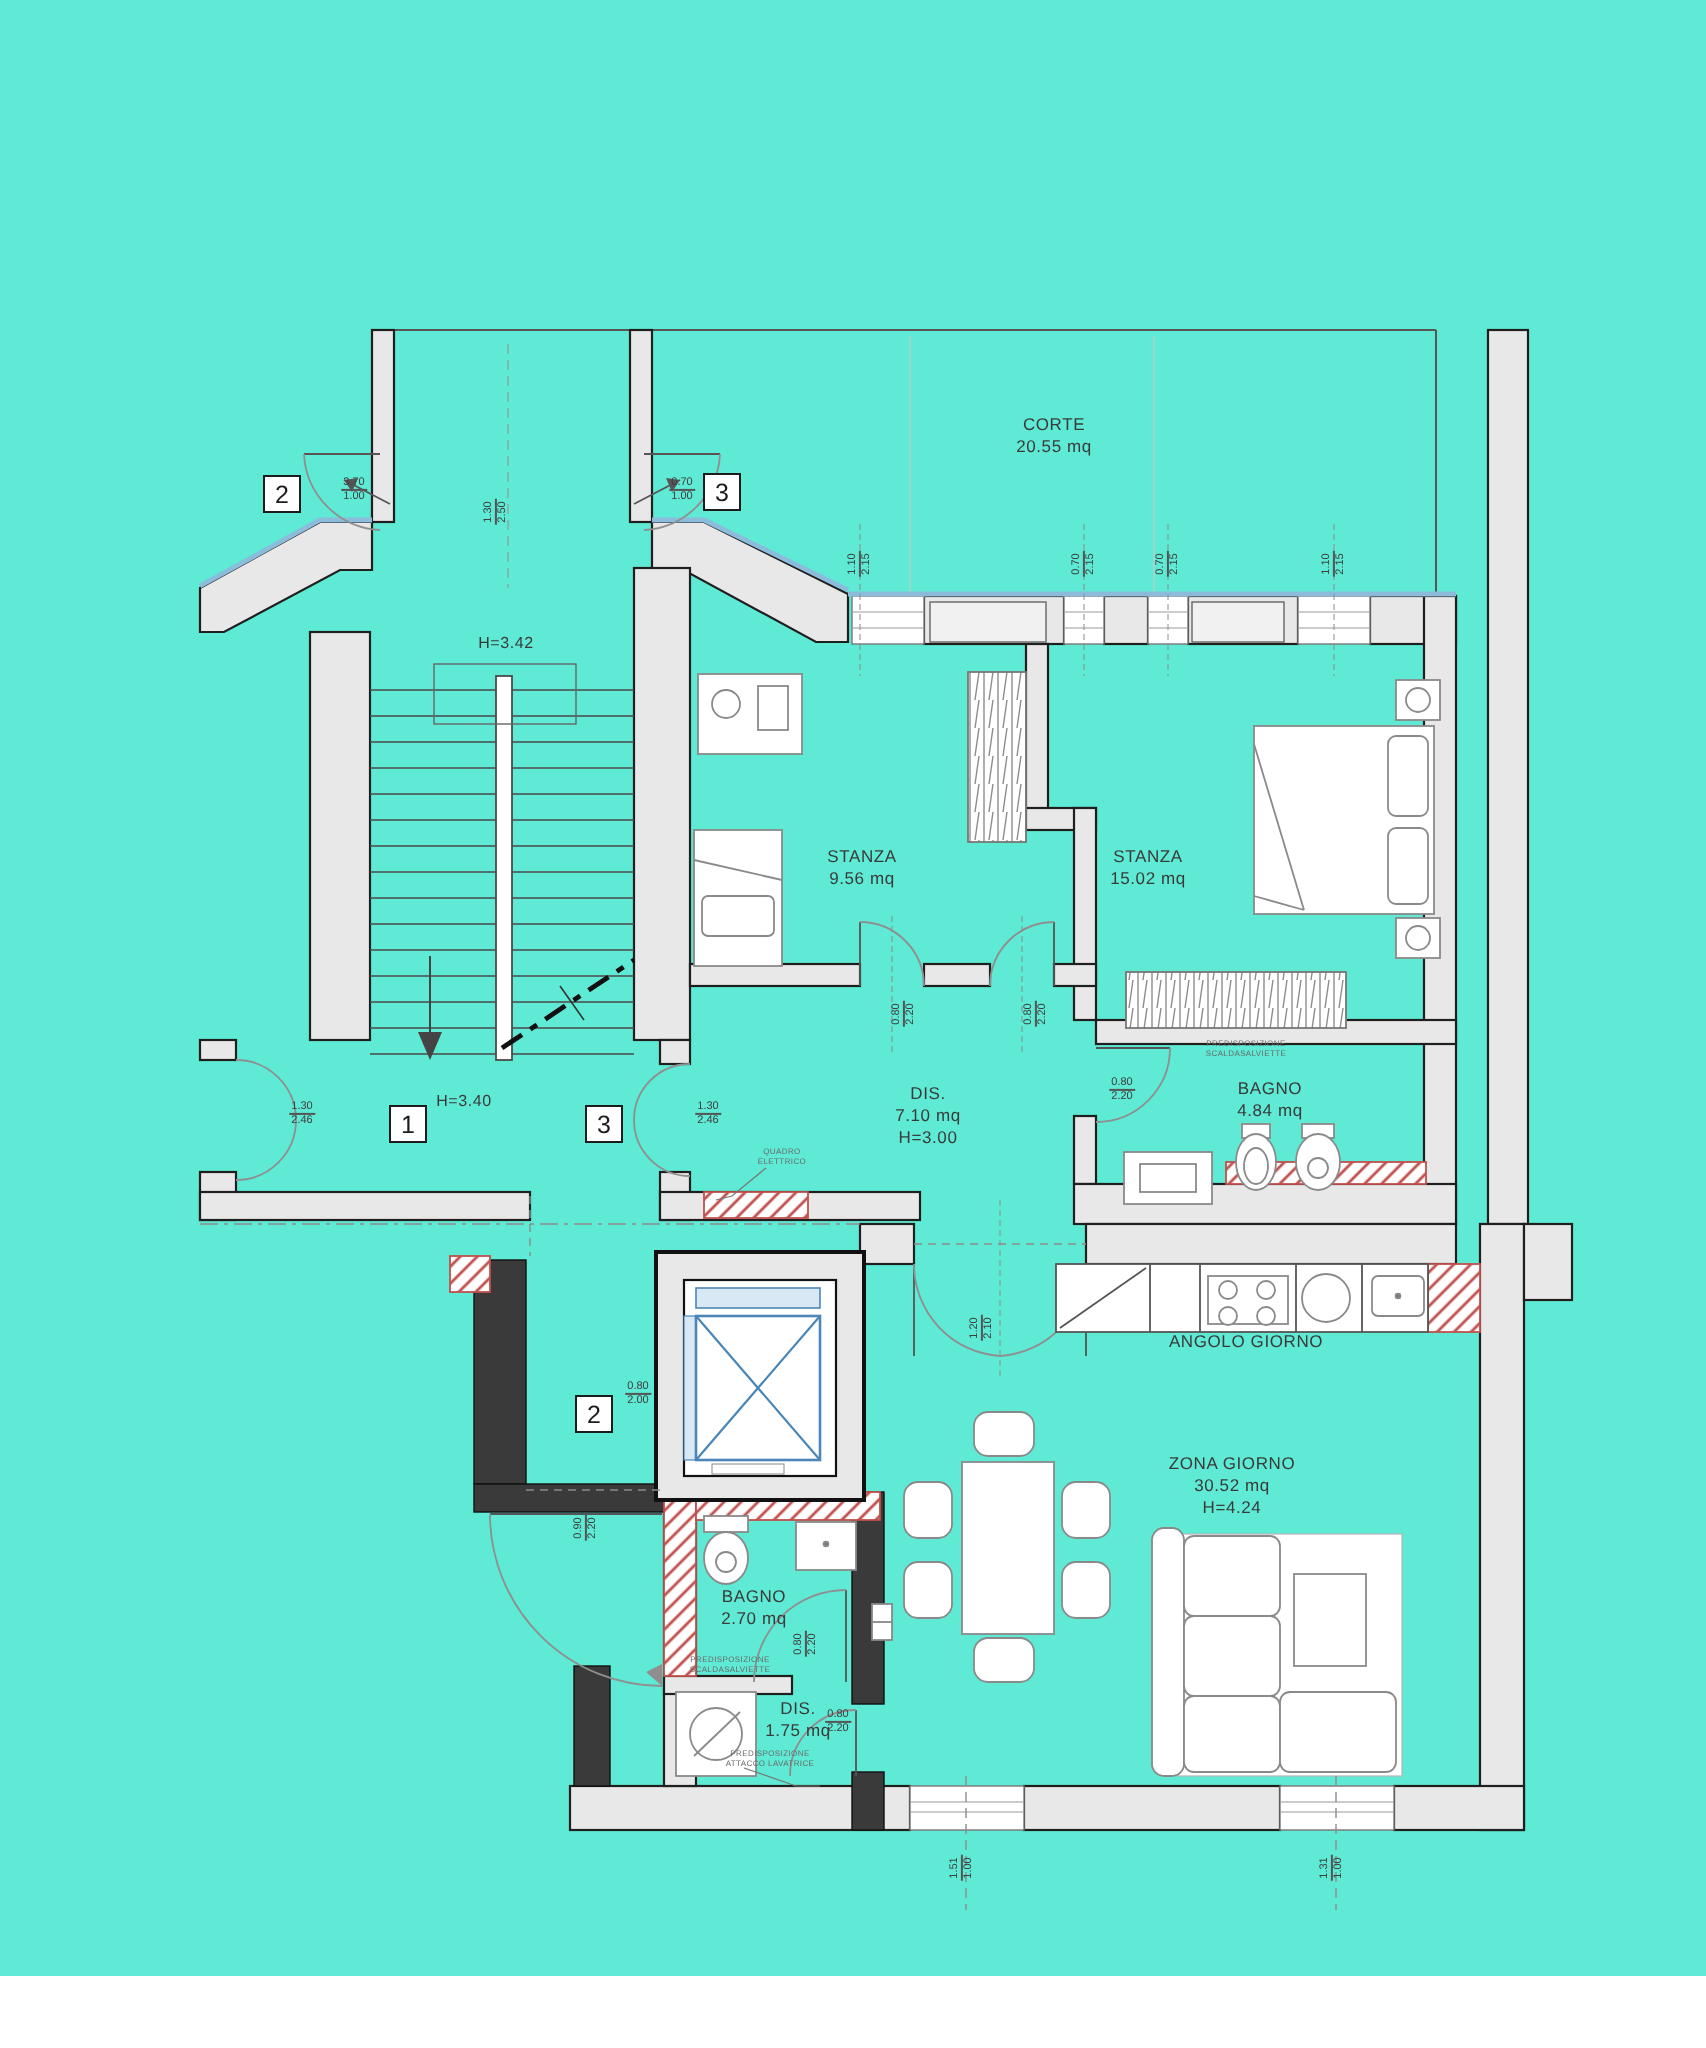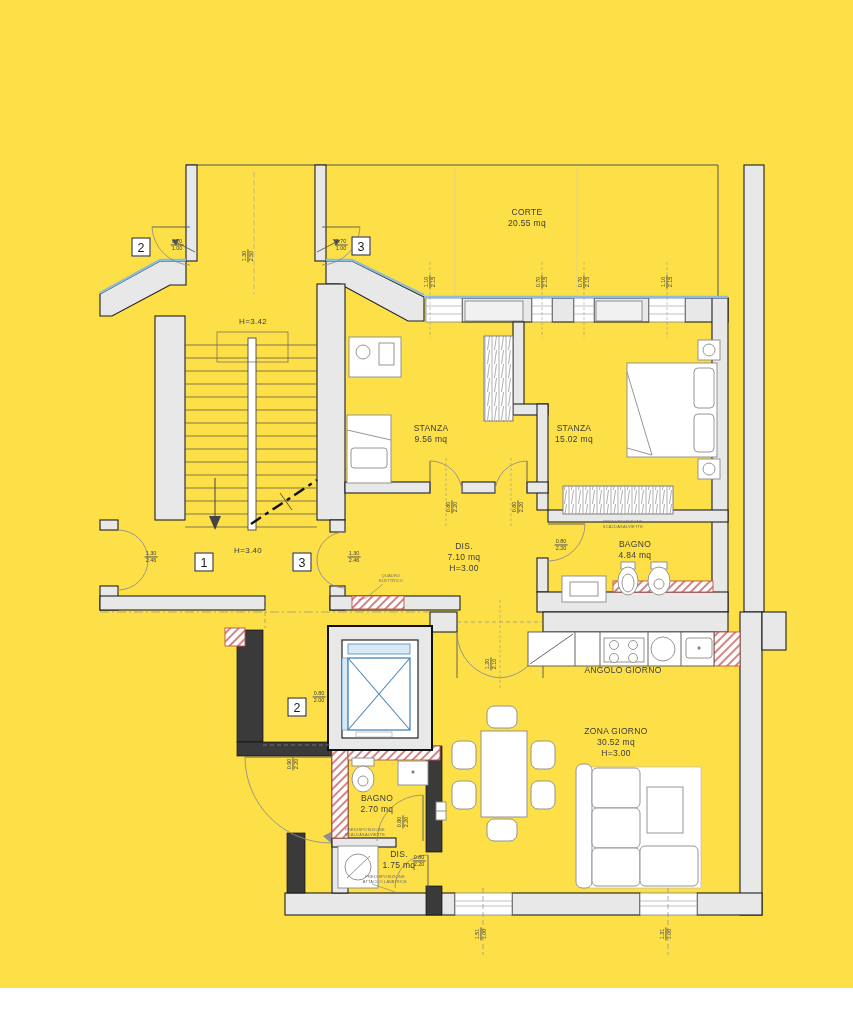--- a/index.html
+++ b/index.html
@@ -1,16 +1,16 @@
 <!DOCTYPE html>
 <html><head>
 <meta charset="utf-8">
 <style>
   html,body{margin:0;padding:0;background:#fff;}
-  .canvas{position:relative;width:853px;height:988px;background:#fde047;overflow:hidden;
+  .canvas{position:relative;width:853px;height:988px;background:#5eead4;overflow:hidden;
           font-family:"Liberation Sans", sans-serif;}
   .canvas svg{position:absolute;left:0;top:0;}
   .lbl{position:absolute;transform:translate(-50%,-50%);font-size:8.5px;color:#3a3a3a;
        text-align:center;white-space:pre-line;line-height:1.3;letter-spacing:.3px;}
   .marker{position:absolute;width:19px;height:19px;border:1.7px solid #1c1c1c;background:#fff;
           display:flex;align-items:center;justify-content:center;font-size:12.5px;color:#1c1c1c;
           transform:translate(-50%,-50%);box-sizing:border-box;}
   .dim{position:absolute;transform:translate(-50%,-50%);font-size:5.5px;color:#3f3f3f;
        text-align:center;line-height:1.1;}
   .dim.rot{transform:translate(-50%,-50%) rotate(-90deg);}
@@ -308,25 +308,25 @@
 <div class="lbl" style="left:253px;top:322px;font-size:8px">H=3.42</div>
 <div class="lbl" style="left:431px;top:434px">STANZA
 9.56 mq</div>
 <div class="lbl" style="left:574px;top:434px">STANZA
 15.02 mq</div>
 <div class="lbl" style="left:464px;top:558px">DIS.
 7.10 mq
 H=3.00</div>
 <div class="lbl" style="left:635px;top:550px">BAGNO
 4.84 mq</div>
-<div class="lbl" style="left:248px;top:551px;font-size:8px">H=3.40</div>
+<div class="lbl" style="left:232px;top:551px;font-size:8px">H=3.40</div>
 <div class="lbl" style="left:623px;top:671px">ANGOLO GIORNO</div>
 <div class="lbl" style="left:616px;top:743px">ZONA GIORNO
 30.52 mq
-H=3.00</div>
+H=4.24</div>
 <div class="lbl" style="left:377px;top:804px">BAGNO
 2.70 mq</div>
 <div class="lbl" style="left:399px;top:860px">DIS.
 1.75 mq</div>
 
 <div class="marker" style="left:141px;top:247px">2</div>
 <div class="marker" style="left:361px;top:246px">3</div>
 <div class="marker" style="left:204px;top:562px">1</div>
 <div class="marker" style="left:302px;top:562px">3</div>
 <div class="marker" style="left:297px;top:707px">2</div>

